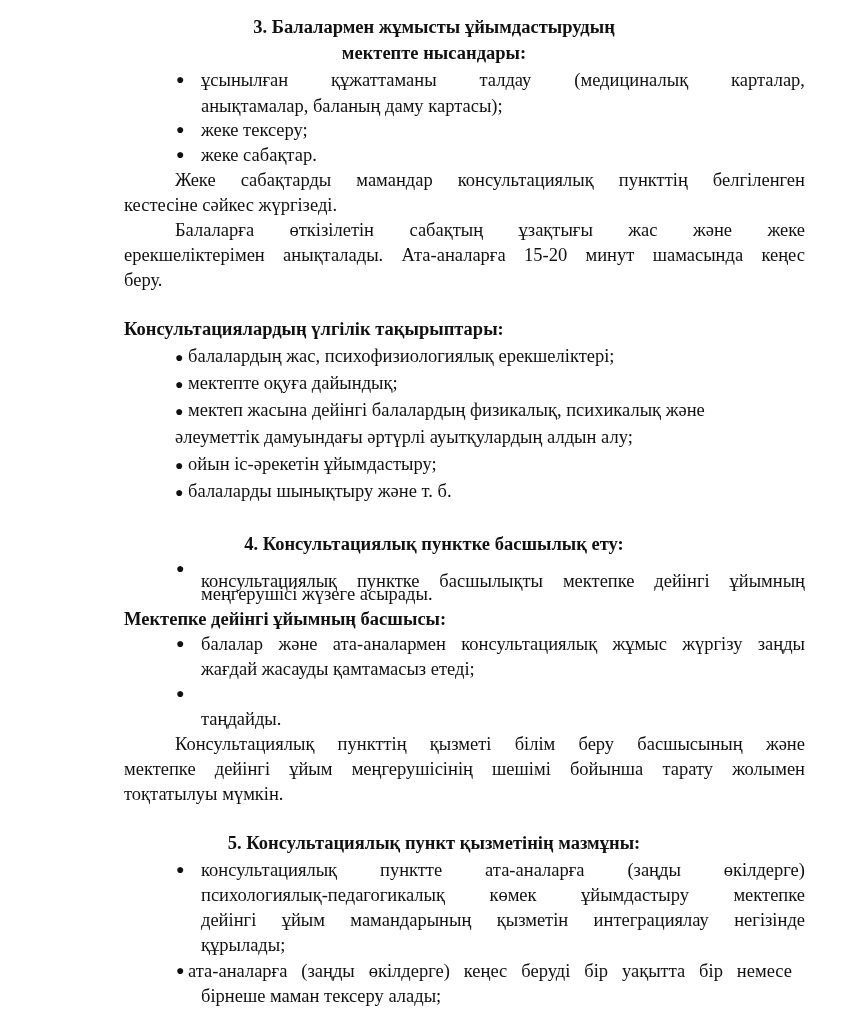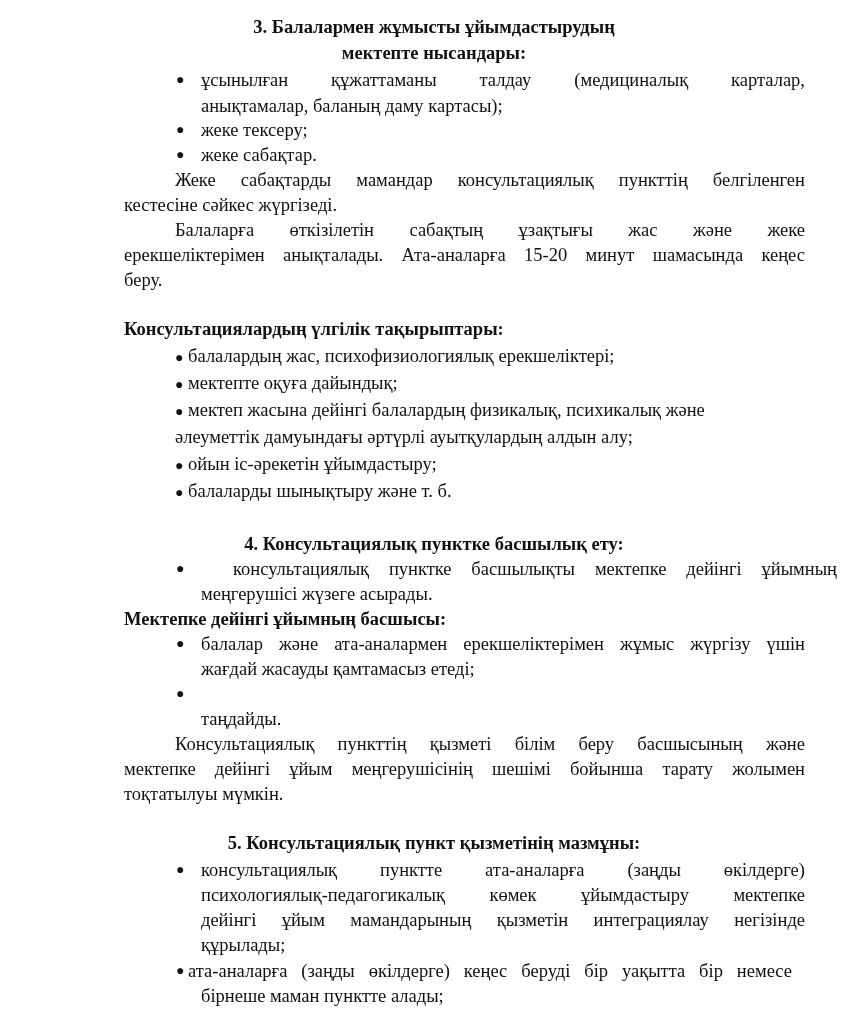--- a/index.html
+++ b/index.html
@@ -42,41 +42,41 @@
   <div class="line" style="left:175px; top:343px;"><span style="font-size:14px;">●</span> <span>балалардың жас, психофизиологиялық ерекшеліктері;</span></div>
   <div class="line" style="left:175px; top:370px;"><span style="font-size:14px;">●</span> <span>мектепте оқуға дайындық;</span></div>
   <div class="line" style="left:175px; top:397px;"><span style="font-size:14px;">●</span> <span>мектеп жасына дейінгі балалардың физикалық, психикалық және</span></div>
   <div class="line" style="left:175px; top:424px;">әлеуметтік дамуындағы әртүрлі ауытқулардың алдын алу;</div>
   <div class="line" style="left:175px; top:451px;"><span style="font-size:14px;">●</span> <span>ойын іс-әрекетін ұйымдастыру;</span></div>
   <div class="line" style="left:175px; top:478px;"><span style="font-size:14px;">●</span> <span>балаларды шынықтыру және т. б.</span></div>
 
   <div class="line h center" style="top:531px;">4. Консультациялық пунктке басшылық ету:</div>
 
   <span class="bullet" style="left:176px; top:556px;">●</span>
-  <div class="line just" style="left:201px; width:604px; top:556px;margin-left:32px;">консультациялық пунктке басшылықты мектепке дейінгі ұйымның</div>
+  <div class="line just" style="left:201px; width:604px; top:568px;">консультациялық пунктке басшылықты мектепке дейінгі ұйымның</div>
   <div class="line" style="left:201px; top:581px;">меңгерушісі жүзеге асырады.</div>
 
   <div class="line h" style="left:124px; top:606px;">Мектепке дейінгі ұйымның басшысы:</div>
 
   <span class="bullet" style="left:176px; top:631px;">●</span>
-  <div class="line just" style="left:201px; width:604px; top:631px;">балалар және ата-аналармен ерекшеліктерімен жұмыс жүргізу үшін</div>
+  <div class="line just" style="left:201px; width:604px; top:631px;">балалар және ата-аналармен консультациялық жұмыс жүргізу заңды</div>
   <div class="line" style="left:201px; top:656px;">жағдай жасауды қамтамасыз етеді;</div>
 
   <span class="bullet" style="left:176px; top:681px;">●</span>
   <div class="line" style="left:201px; top:706px;">таңдайды.</div>
 
   <div class="line just" style="left:175px; width:630px; top:731px;">Консультациялық пункттің қызметі білім беру басшысының және</div>
   <div class="line just" style="left:124px; width:681px; top:756px;">мектепке дейінгі ұйым меңгерушісінің шешімі бойынша тарату жолымен</div>
   <div class="line" style="left:124px; top:781px;">тоқтатылуы мүмкін.</div>
 
   <div class="line h center" style="top:830px;">5. Консультациялық пункт қызметінің мазмұны:</div>
 
   <span class="bullet" style="left:176px; top:857px;">●</span>
   <div class="line just" style="left:201px; width:604px; top:857px;">консультациялық пунктте ата-аналарға (заңды өкілдерге)</div>
   <div class="line just" style="left:201px; width:604px; top:882px;">психологиялық-педагогикалық көмек ұйымдастыру мектепке</div>
   <div class="line just" style="left:201px; width:604px; top:907px;">дейінгі ұйым мамандарының қызметін интеграциялау негізінде</div>
   <div class="line" style="left:201px; top:932px;">құрылады;</div>
 
   <span class="bullet" style="left:176px; top:958px;">●</span>
   <div class="line just" style="left:188px; width:604px; top:958px;">ата-аналарға (заңды өкілдерге) кеңес беруді бір уақытта бір немесе</div>
-  <div class="line" style="left:201px; top:983px;">бірнеше маман пунктте алады;</div>
+  <div class="line" style="left:201px; top:983px;">бірнеше маман тексеру алады;</div>
 
 </div>
 
 </body></html>

